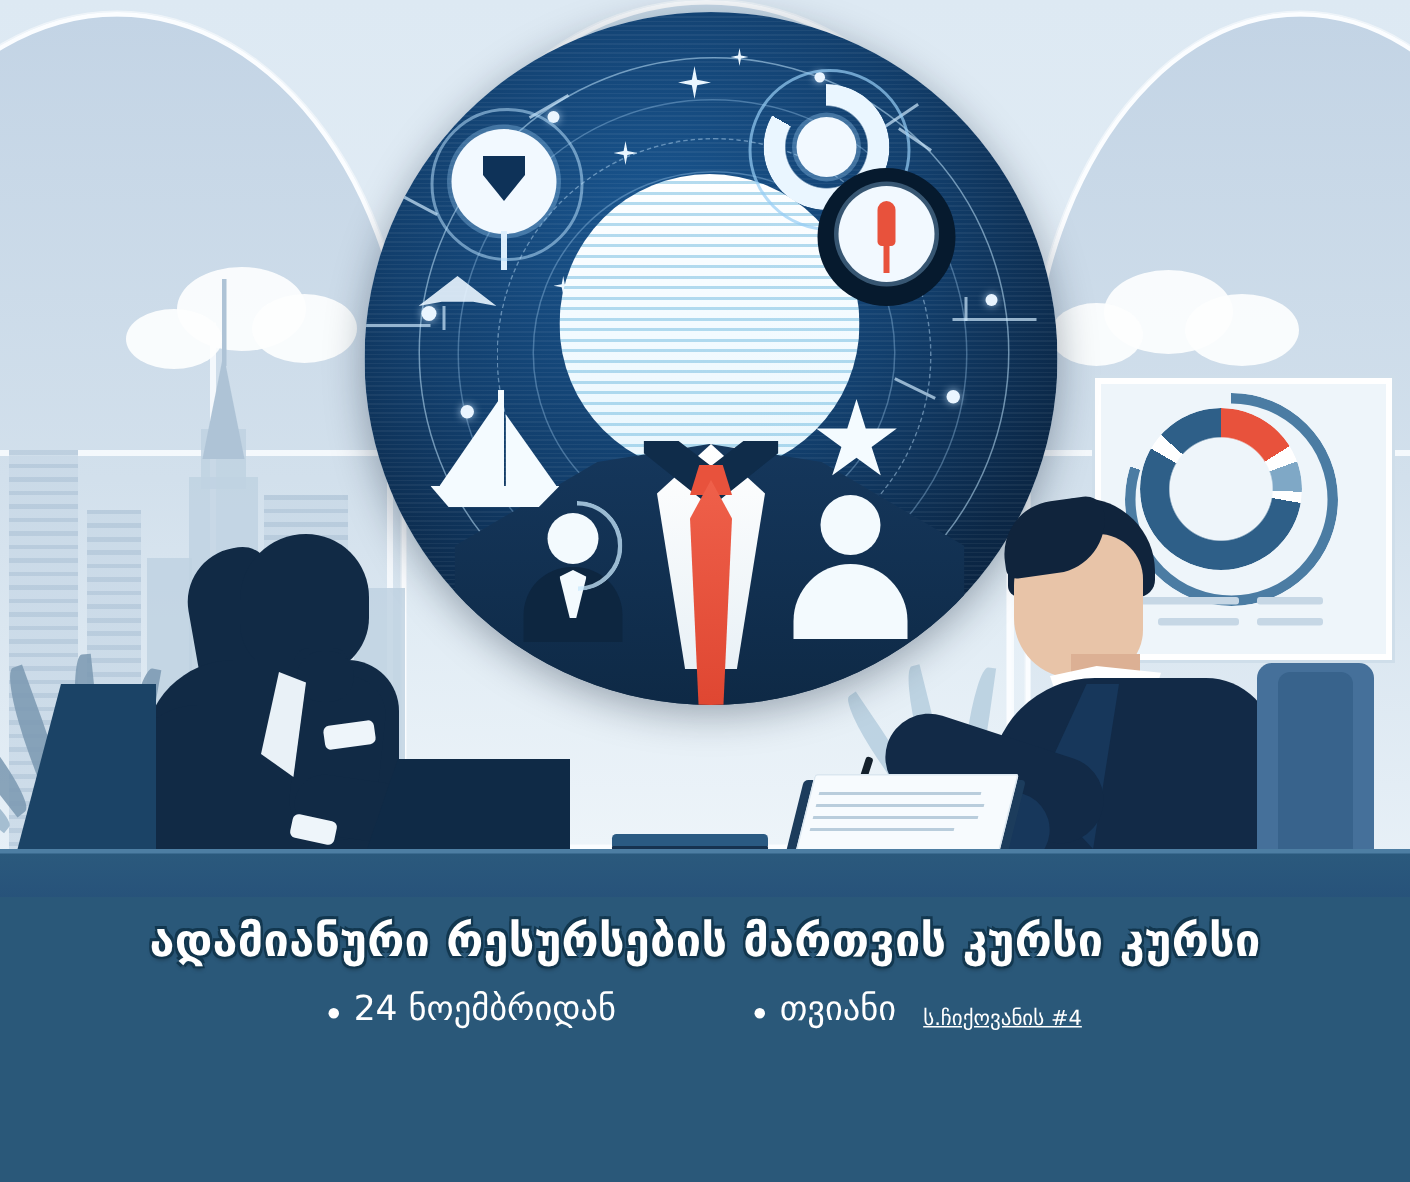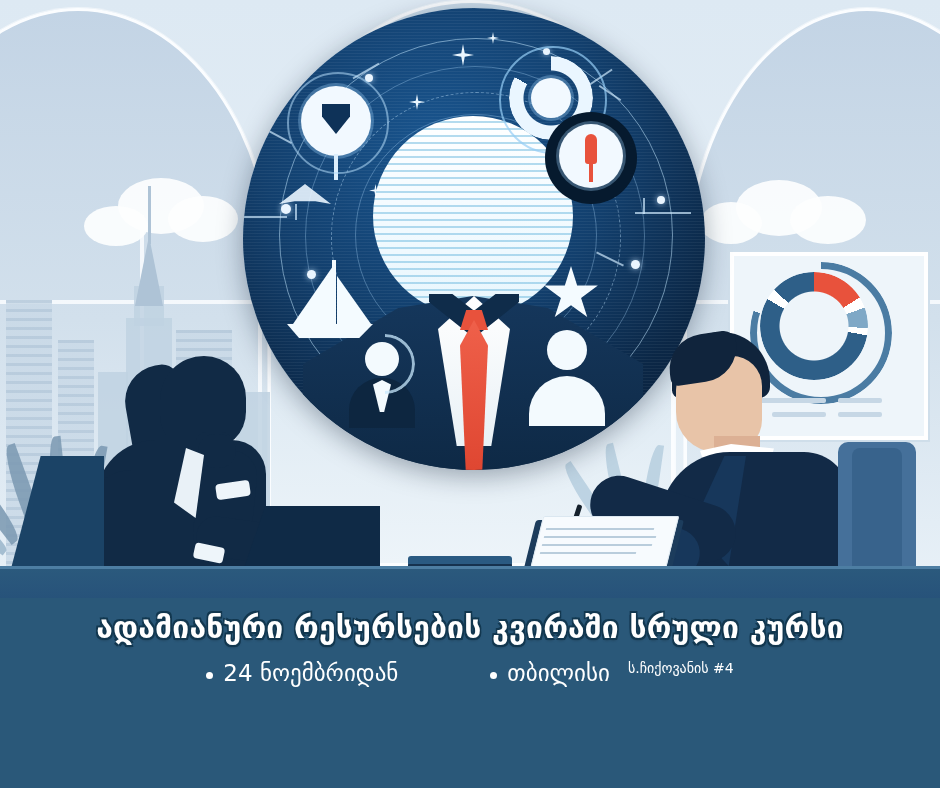--- a/index.html
+++ b/index.html
@@ -222,21 +222,21 @@
   .fact{
     display:flex;align-items:flex-start;gap:10px;
     font-size:23px;font-weight:400;line-height:1.18;
   }
   .fact .dot{
     width:7px;height:7px;border-radius:50%;background:#ffffff;
     margin-top:12px;flex:none;
   }
   .fact .txt{text-align:left;white-space:pre-line;}
   .addr{
-    font-size:14px;margin-top:0;margin-left:10px;white-space:nowrap;
+    font-size:14px;margin-top:11px;margin-left:10px;white-space:nowrap;text-decoration:underline;
   }
   .fact-sp{width:34px;flex:none;}
 </style>
 </head>
 <body>
 
 <div id="poster">
 
   <div class="wall"></div>
 
@@ -470,38 +470,38 @@
   <div>
     <div style="position:absolute;left:838px;top:442px;width:78px;height:140px;background:#45709a;border-radius:10px;"></div>
     <div style="position:absolute;left:852px;top:448px;width:50px;height:126px;background:#38638c;border-radius:8px;"></div>
   </div>
 
   <div class="desk"></div>
   <div class="deskline"></div>
 
   <div class="banner">
 
-    <h1 class="headline">ადამიანური რესურსების კვირაში სრული კურსი</h1>
+    <h1 class="headline">ადამიანური რესურსების მართვის კურსი კურსი</h1>
 
 
     <div class="facts">
 
       <div class="fact">
         <span class="dot"></span>
         <span class="txt">24 ნოემბრიდან</span>
       </div>
 
       <span class="fact-sp"></span>
 
 
       <span class="fact-sp"></span>
 
       <div class="fact">
         <span class="dot"></span>
-        <span class="txt">თბილისი</span>
+        <span class="txt">თვიანი</span>
       </div>
 
       <span class="addr">ს.ჩიქოვანის #4</span>
 
     </div>
   </div>
 
 </div>
 
 </body></html>

